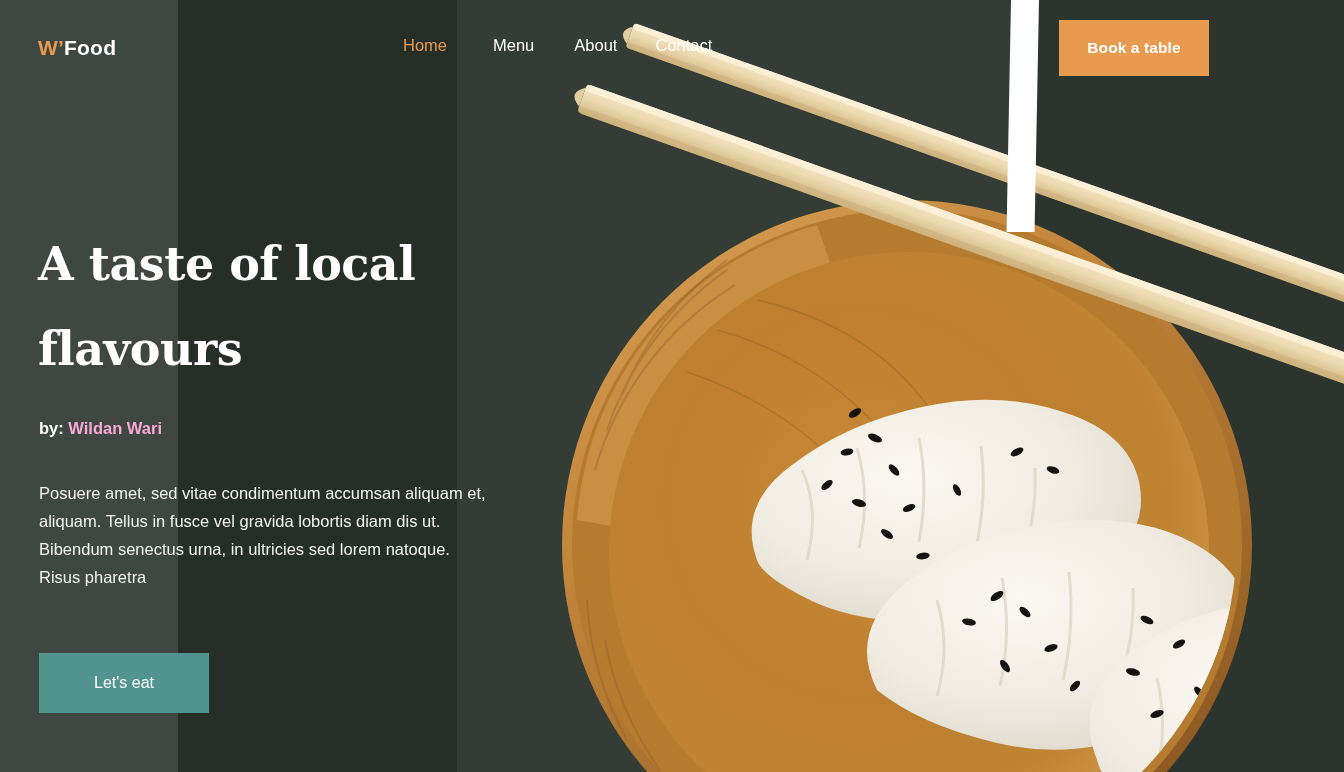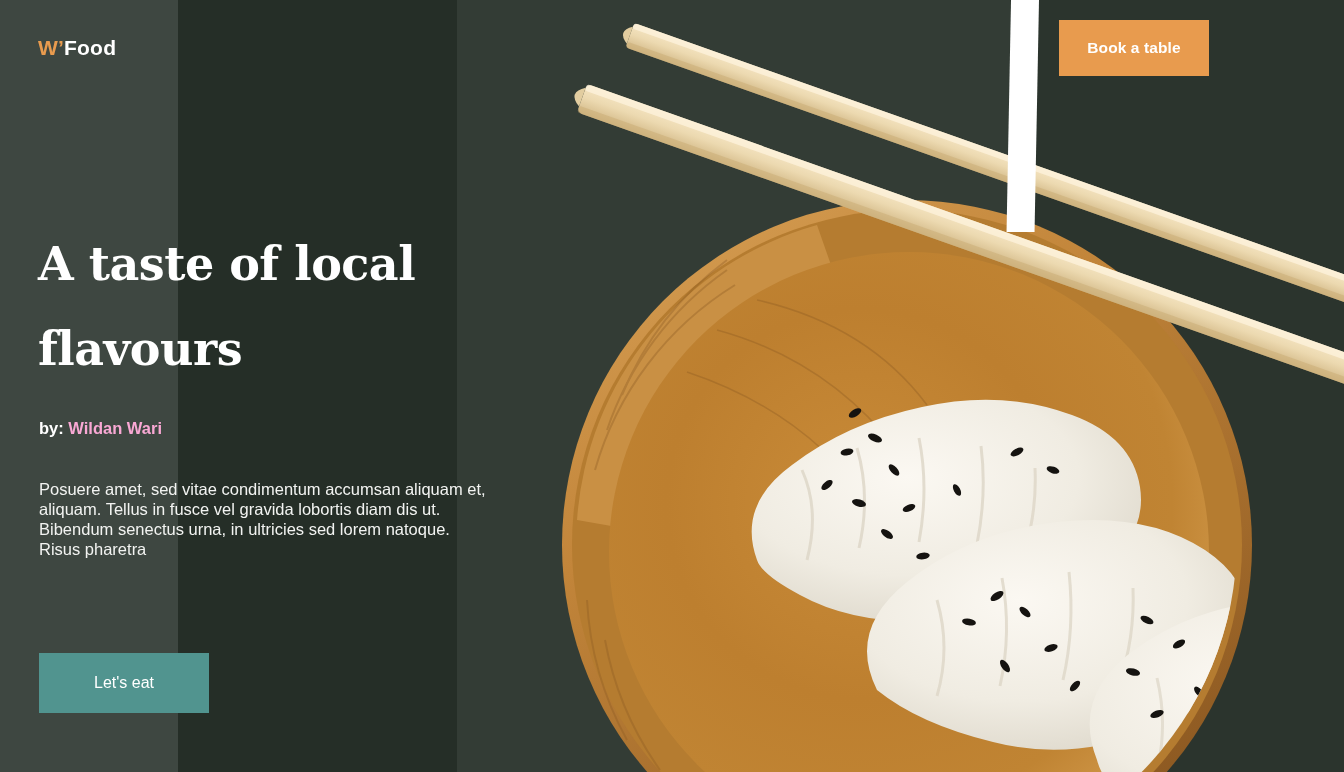--- a/index.html
+++ b/index.html
@@ -90,21 +90,21 @@
 
   .byline {
     position:absolute; top:419px; left:1px;
     font-size:16.5px; font-weight:bold; color:#ffffff;
     white-space:nowrap;
   }
   .byline .author { color:#f9a8d4; }
 
   .hero-body {
     position:absolute; top:479px; left:1px; width:450px;
-    font-size:16.5px; line-height:20px; color:#f2f3f1; font-weight:400;
+    font-size:16.5px; line-height:28px; color:#f2f3f1; font-weight:400;
   }
 
   .eat-btn {
     position:absolute; top:653px; left:1px;
     width:170px; height:60px;
     background:#51948f; border:none;
     color:#ffffff; font-size:16px; font-weight:normal;
     font-family:"Liberation Sans", sans-serif;
     cursor:pointer;
   }
@@ -273,20 +273,26 @@
     </svg>
   </div>
 
   <div class="white-strip"></div>
 
   <header class="header">
     <div class="logo">
       <span class="mark">W’</span><span>Food</span>
     </div>
 
+    <nav class="nav">
+      <a class="nav-item active">Home</a>
+      <a class="nav-item">Menu</a>
+      <a class="nav-item">About</a>
+      <a class="nav-item">Contact</a>
+    </nav>
 
     <button class="book-btn">Book a table</button>
   </header>
 
   <section class="hero">
     <h1 class="hero-title">A taste of local flavours</h1>
 
     <div class="byline">
       <span>by:</span>
       <span class="author">Wildan Wari</span>

